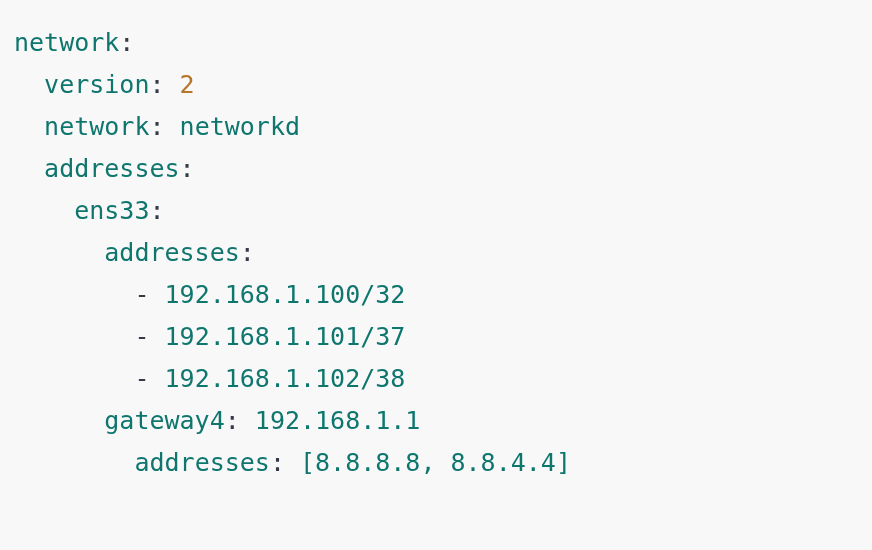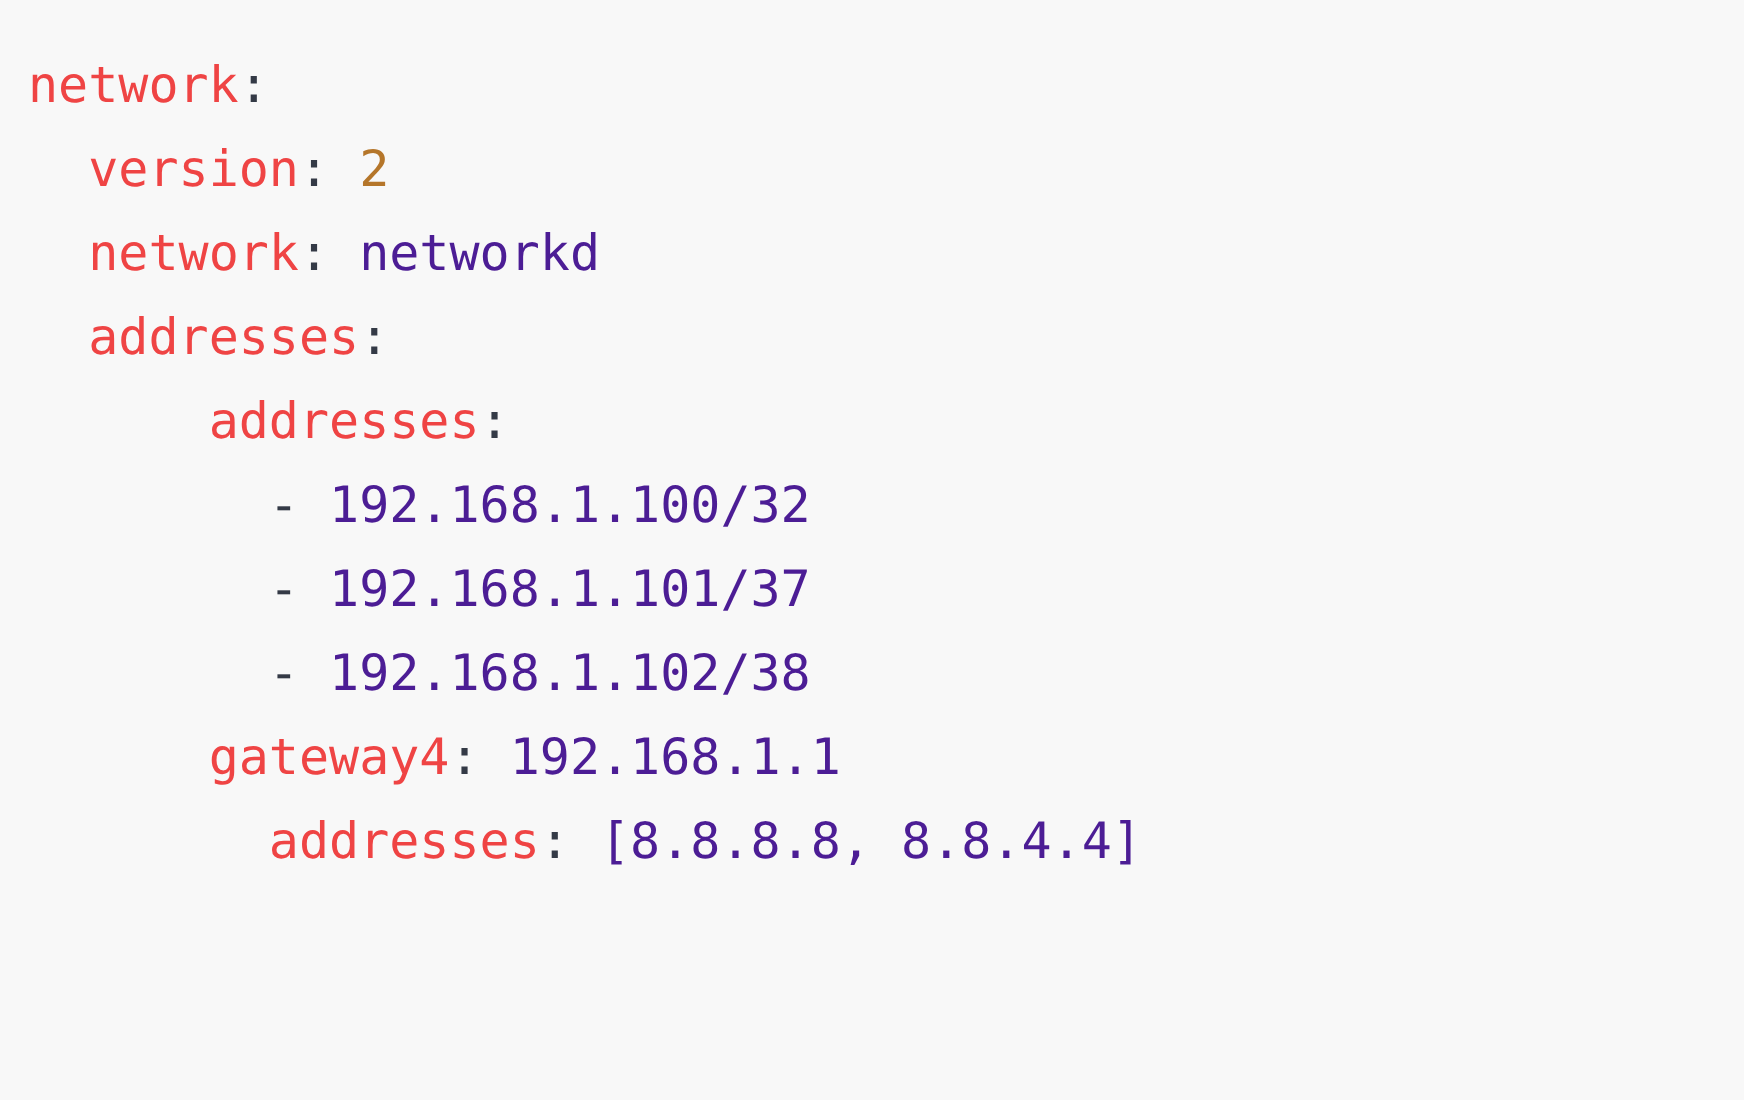--- a/index.html
+++ b/index.html
@@ -24,34 +24,35 @@
     height: 42px;
     line-height: 42px;
     font-size: 25px;
     white-space: pre;
     letter-spacing: 0;
     color: #343a46;
   }
   .tok {
     white-space: pre;
   }
-  .tok-key     { color: #ef4444; }
+  .tok-key     { color: #0f766e; }
   .tok-punct   { color: #343a46; }
-  .tok-value   { color: #4c1d95; }
+  .tok-value   { color: #0f766e; }
   .tok-number  { color: #b5762a; }
   .tok-dash    { color: #343a46; }
   .tok-indent  { color: transparent; }
 </style>
 </head>
 <body>
 
 <div id="code-block">
     <div class="code-line"><span class="tok tok-key">network</span><span class="tok tok-punct">:</span></div>
     <div class="code-line"><span class="tok tok-indent">  </span><span class="tok tok-key">version</span><span class="tok tok-punct">:</span><span class="tok tok-value"> </span><span class="tok tok-number">2</span></div>
     <div class="code-line"><span class="tok tok-indent">  </span><span class="tok tok-key">network</span><span class="tok tok-punct">:</span><span class="tok tok-value"> networkd</span></div>
     <div class="code-line"><span class="tok tok-indent">  </span><span class="tok tok-key">addresses</span><span class="tok tok-punct">:</span></div>
+    <div class="code-line"><span class="tok tok-indent">    </span><span class="tok tok-key">ens33</span><span class="tok tok-punct">:</span></div>
     <div class="code-line"><span class="tok tok-indent">      </span><span class="tok tok-key">addresses</span><span class="tok tok-punct">:</span></div>
     <div class="code-line"><span class="tok tok-indent">        </span><span class="tok tok-dash">- </span><span class="tok tok-value">192.168.1.100/32</span></div>
     <div class="code-line"><span class="tok tok-indent">        </span><span class="tok tok-dash">- </span><span class="tok tok-value">192.168.1.101/37</span></div>
     <div class="code-line"><span class="tok tok-indent">        </span><span class="tok tok-dash">- </span><span class="tok tok-value">192.168.1.102/38</span></div>
     <div class="code-line"><span class="tok tok-indent">      </span><span class="tok tok-key">gateway4</span><span class="tok tok-punct">:</span><span class="tok tok-value"> 192.168.1.1</span></div>
     <div class="code-line"><span class="tok tok-indent">        </span><span class="tok tok-key">addresses</span><span class="tok tok-punct">:</span><span class="tok tok-value"> [8.8.8.8, 8.8.4.4]</span></div>
   </div>
 
 </body></html>

